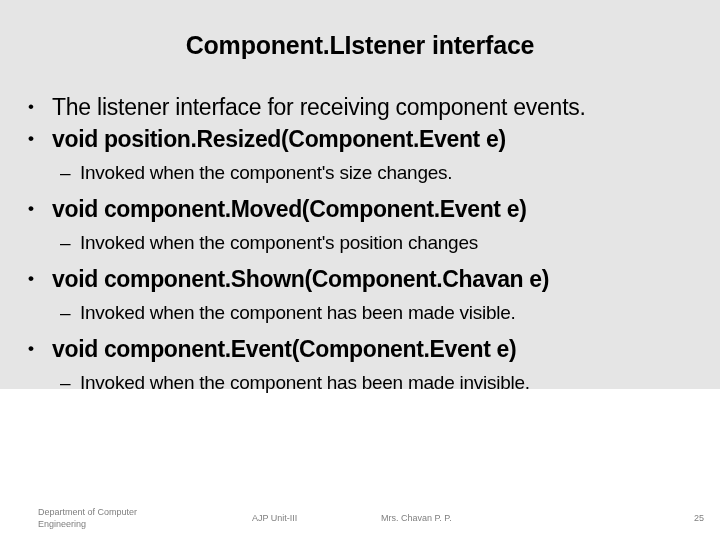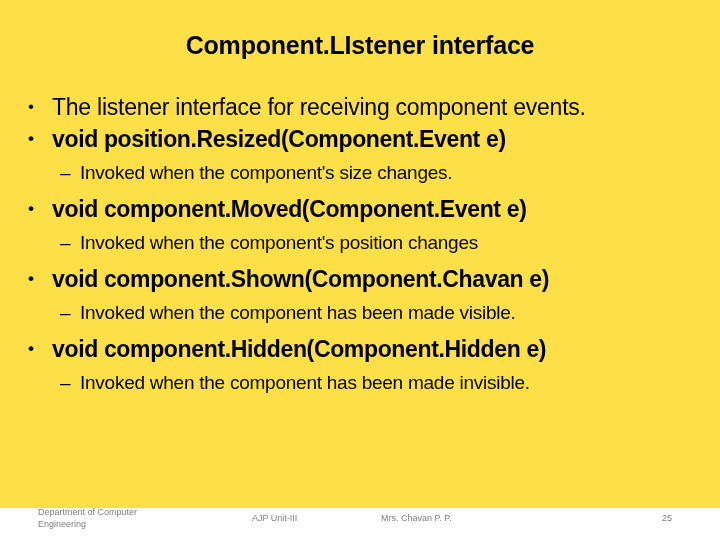--- a/index.html
+++ b/index.html
@@ -13,22 +13,22 @@
     font-family: "Liberation Sans", sans-serif;
     color: #000000;
     overflow: hidden;
     position: relative;
   }
 
   .slide {
     position: absolute;
     inset: 0;
     width: 720px;
-    height: 508px;
-    background: #fde047;
+    height: 389px;
+    background: #e5e5e5;
   }
 
   
   .slide-title {
     position: absolute;
     top: 30px;
     left: 0;
     width: 720px;
     text-align: center;
     font-size: 25px;
@@ -106,21 +106,21 @@
     left: 252px;
     top: 8px;
   }
   .footer-author {
     position: absolute;
     left: 381px;
     top: 8px;
   }
   .footer-page {
     position: absolute;
-    left: 662px;
+    left: 694px;
     top: 8px;
   }
 </style>
 </head>
 <body>
 
 <div class="slide">
 
   <div class="slide-title">Component.LIstener interface</div>
 
@@ -156,21 +156,21 @@
       <span>void component.Shown(Component.Chavan e)</span>
     </div>
 
     <div class="lvl2">
       <span class="marker">–</span>
       <span>Invoked when the component has been made visible.</span>
     </div>
 
     <div class="lvl1 bold">
       <span class="marker">•</span>
-      <span>void component.Hidden(Component.Hidden e)</span>
+      <span>void component.Event(Component.Event e)</span>
     </div>
 
     <div class="lvl2" style="width:560px;">
       <span class="marker">–</span>
       <span>Invoked when the component has been made invisible.</span>
     </div>
 
   </div>
 
   <div class="footer">

